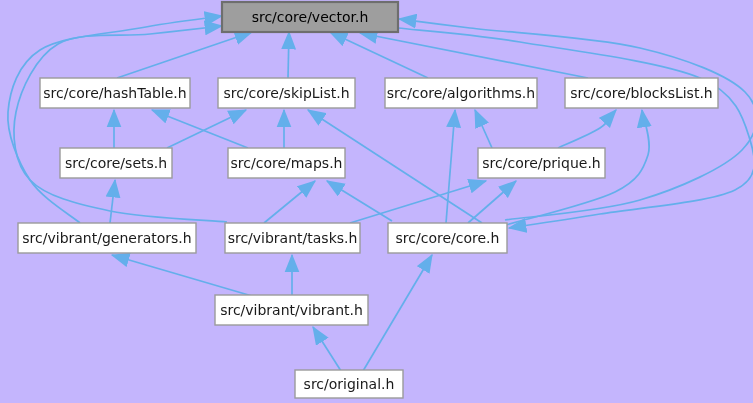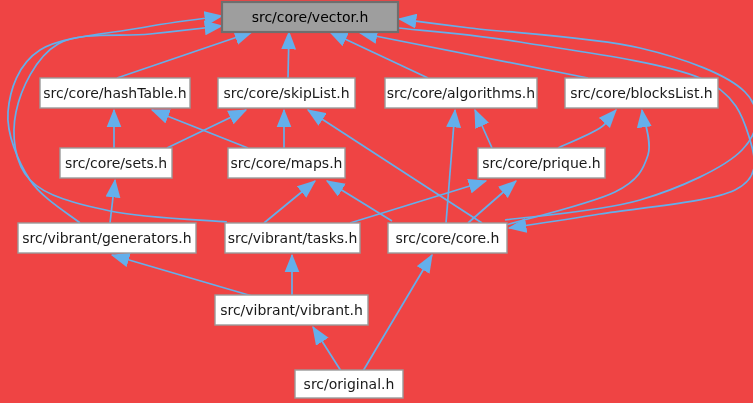--- a/index.html
+++ b/index.html
@@ -1,16 +1,16 @@
 <!DOCTYPE html>
 <html><head>
 <meta charset="utf-8">
 <style>
   html,body{margin:0;padding:0;background:#000;}
-  #stage{position:relative;width:753px;height:403px;background:#ef4444;overflow:hidden;
+  #stage{position:relative;width:753px;height:403px;background:#c4b5fd;overflow:hidden;
          font-family:"DejaVu Sans","Liberation Sans",sans-serif;}
   svg{display:block;}
   .edge{fill:none;stroke-width:1.7px;}
   .node-rect{stroke-width:1.4px;}
   .node-rect.hl{stroke-width:2.2px;}
   .node-label{font-size:14px;}
   text{pointer-events:none;}
 </style>
 </head>
 <body>

